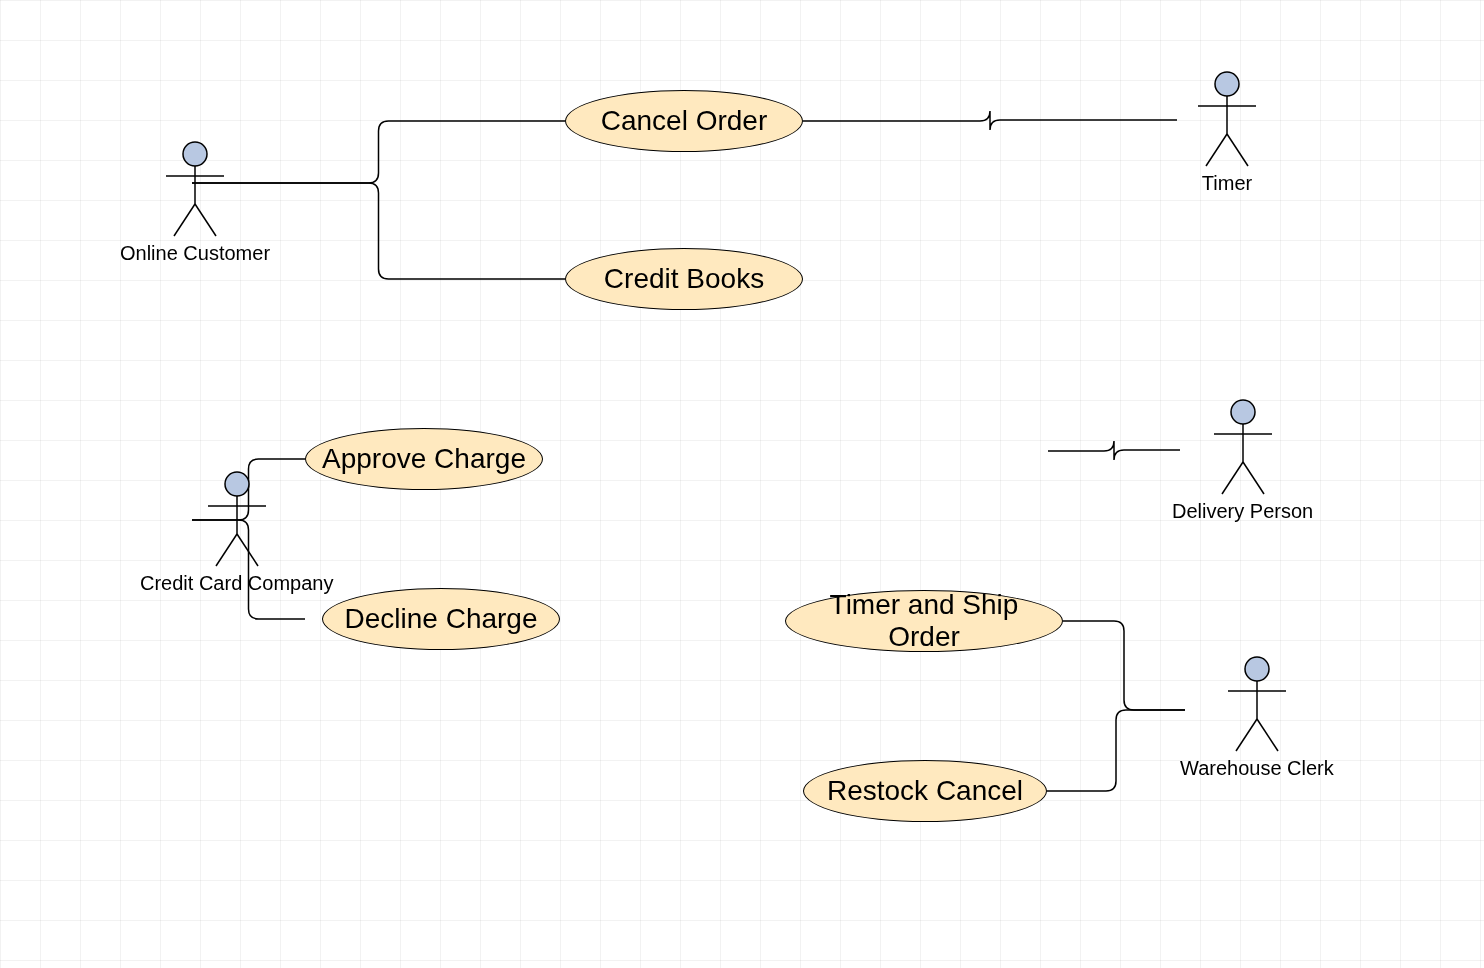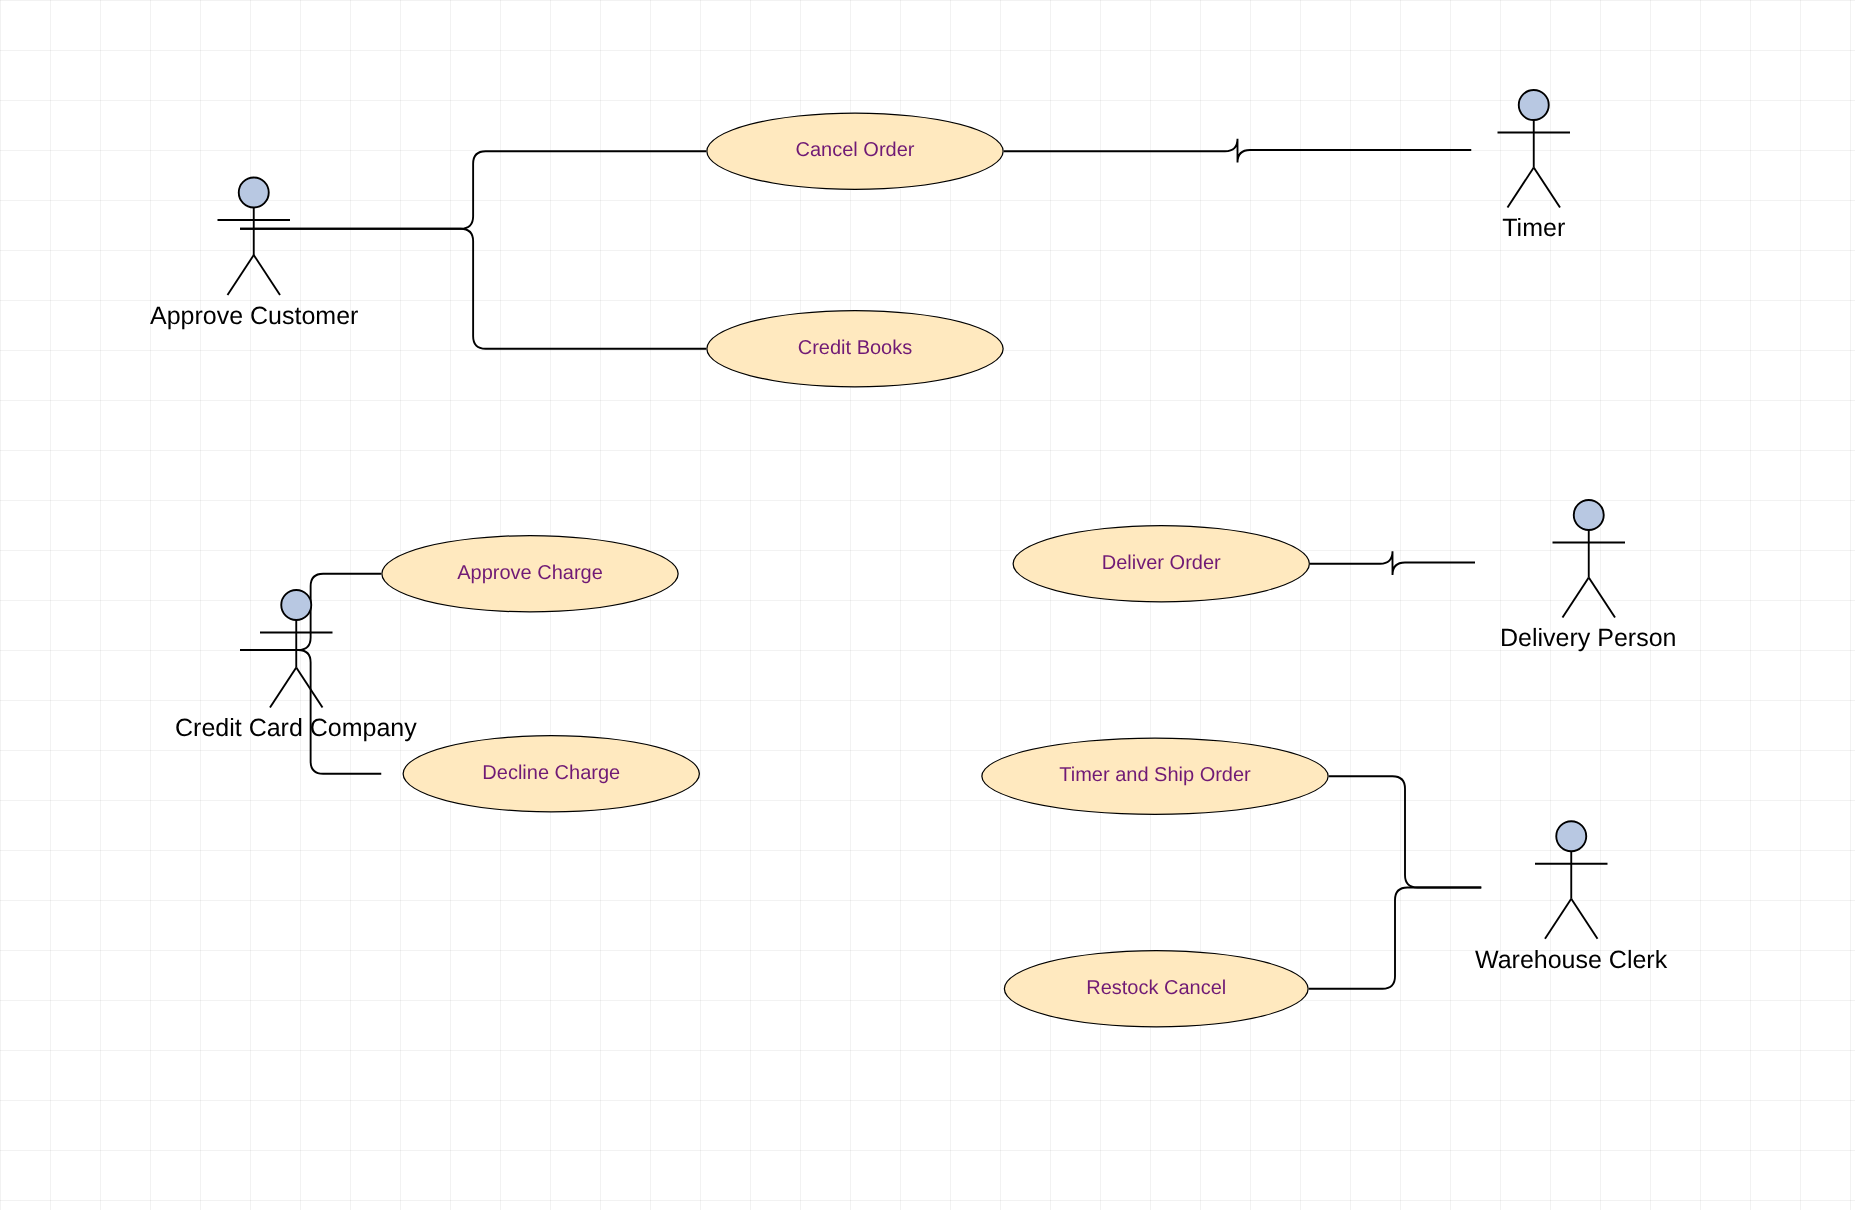--- a/index.html
+++ b/index.html
@@ -48,22 +48,22 @@
   .usecase {
     position: absolute;
     box-sizing: border-box;
     border: 1px solid #000;
     border-radius: 50%;
     background: #ffe9bf;
     display: flex;
     align-items: center;
     justify-content: center;
     text-align: center;
-    font-size: 16px;
-    color: #701a75;
+    font-size: 28px;
+    color: #000000;
     padding: 0 10px;
   }
 </style>
 </head>
 <body>
 
 <div class="canvas">
 
   <svg class="connectors" id="connectors">
       <path d="M 192 183 L 368.5 183 Q 378.5 183 378.5 173 L 378.5 131 Q 378.5 121 388.5 121 L 565 121" fill="none" stroke="#000" stroke-width="1.5"></path>
@@ -77,21 +77,21 @@
     </svg>
 
   <div class="actor" id="actor-online_customer" style="left: 120px; top: 140px;">
     <svg width="70" height="98" viewBox="0 0 70 98">
       <circle cx="35" cy="14" r="12" fill="#b8c8e2" stroke="#000" stroke-width="1.5"></circle>
       <line x1="35" y1="26" x2="35" y2="64" stroke="#000" stroke-width="1.5"></line>
       <line x1="6" y1="36" x2="64" y2="36" stroke="#000" stroke-width="1.5"></line>
       <line x1="35" y1="64" x2="14" y2="96" stroke="#000" stroke-width="1.5"></line>
       <line x1="35" y1="64" x2="56" y2="96" stroke="#000" stroke-width="1.5"></line>
     </svg>
-    <div class="label">Approve Customer</div>
+    <div class="label">Online Customer</div>
   </div>
 
   <div class="actor" id="actor-timer" style="left: 1192px; top: 70px; justify-content: flex-end;">
     <svg width="70" height="98" viewBox="0 0 70 98">
       <circle cx="35" cy="14" r="12" fill="#b8c8e2" stroke="#000" stroke-width="1.5"></circle>
       <line x1="35" y1="26" x2="35" y2="64" stroke="#000" stroke-width="1.5"></line>
       <line x1="6" y1="36" x2="64" y2="36" stroke="#000" stroke-width="1.5"></line>
       <line x1="35" y1="64" x2="14" y2="96" stroke="#000" stroke-width="1.5"></line>
       <line x1="35" y1="64" x2="56" y2="96" stroke="#000" stroke-width="1.5"></line>
     </svg>
@@ -102,21 +102,21 @@
     <svg width="70" height="98" viewBox="0 0 70 98">
       <circle cx="35" cy="14" r="12" fill="#b8c8e2" stroke="#000" stroke-width="1.5"></circle>
       <line x1="35" y1="26" x2="35" y2="64" stroke="#000" stroke-width="1.5"></line>
       <line x1="6" y1="36" x2="64" y2="36" stroke="#000" stroke-width="1.5"></line>
       <line x1="35" y1="64" x2="14" y2="96" stroke="#000" stroke-width="1.5"></line>
       <line x1="35" y1="64" x2="56" y2="96" stroke="#000" stroke-width="1.5"></line>
     </svg>
     <div class="label">Credit Card Company</div>
   </div>
 
-  <div class="actor" id="actor-delivery_person" style="left: 1172px; top: 398px; margin-left: 28px;">
+  <div class="actor" id="actor-delivery_person" style="left: 1172px; top: 398px;">
     <svg width="70" height="98" viewBox="0 0 70 98">
       <circle cx="35" cy="14" r="12" fill="#b8c8e2" stroke="#000" stroke-width="1.5"></circle>
       <line x1="35" y1="26" x2="35" y2="64" stroke="#000" stroke-width="1.5"></line>
       <line x1="6" y1="36" x2="64" y2="36" stroke="#000" stroke-width="1.5"></line>
       <line x1="35" y1="64" x2="14" y2="96" stroke="#000" stroke-width="1.5"></line>
       <line x1="35" y1="64" x2="56" y2="96" stroke="#000" stroke-width="1.5"></line>
     </svg>
     <div class="label">Delivery Person</div>
   </div>
 
@@ -136,23 +136,20 @@
   </div>
   <div class="usecase" id="uc-order_books" style="left: 565px; top: 248px; width: 238px; height: 62px;">
     <span>Credit Books</span>
   </div>
   <div class="usecase" id="uc-approve_charge" style="left: 305px; top: 428px; width: 238px; height: 62px;">
     <span>Approve Charge</span>
   </div>
   <div class="usecase" id="uc-decline_charge" style="left: 322px; top: 588px; width: 238px; height: 62px;">
     <span>Decline Charge</span>
   </div>
-  <div class="usecase" id="uc-deliver_order" style="left: 810px; top: 420px; width: 238px; height: 62px;">
-    <span>Deliver Order</span>
-  </div>
   <div class="usecase" id="uc-pack_ship_order" style="left: 785px; top: 590px; width: 278px; height: 62px;">
     <span>Timer and Ship Order</span>
   </div>
   <div class="usecase" id="uc-restock_product" style="left: 803px; top: 760px; width: 244px; height: 62px;">
     <span>Restock Cancel</span>
   </div>
 
 </div>
 
 </body></html>

